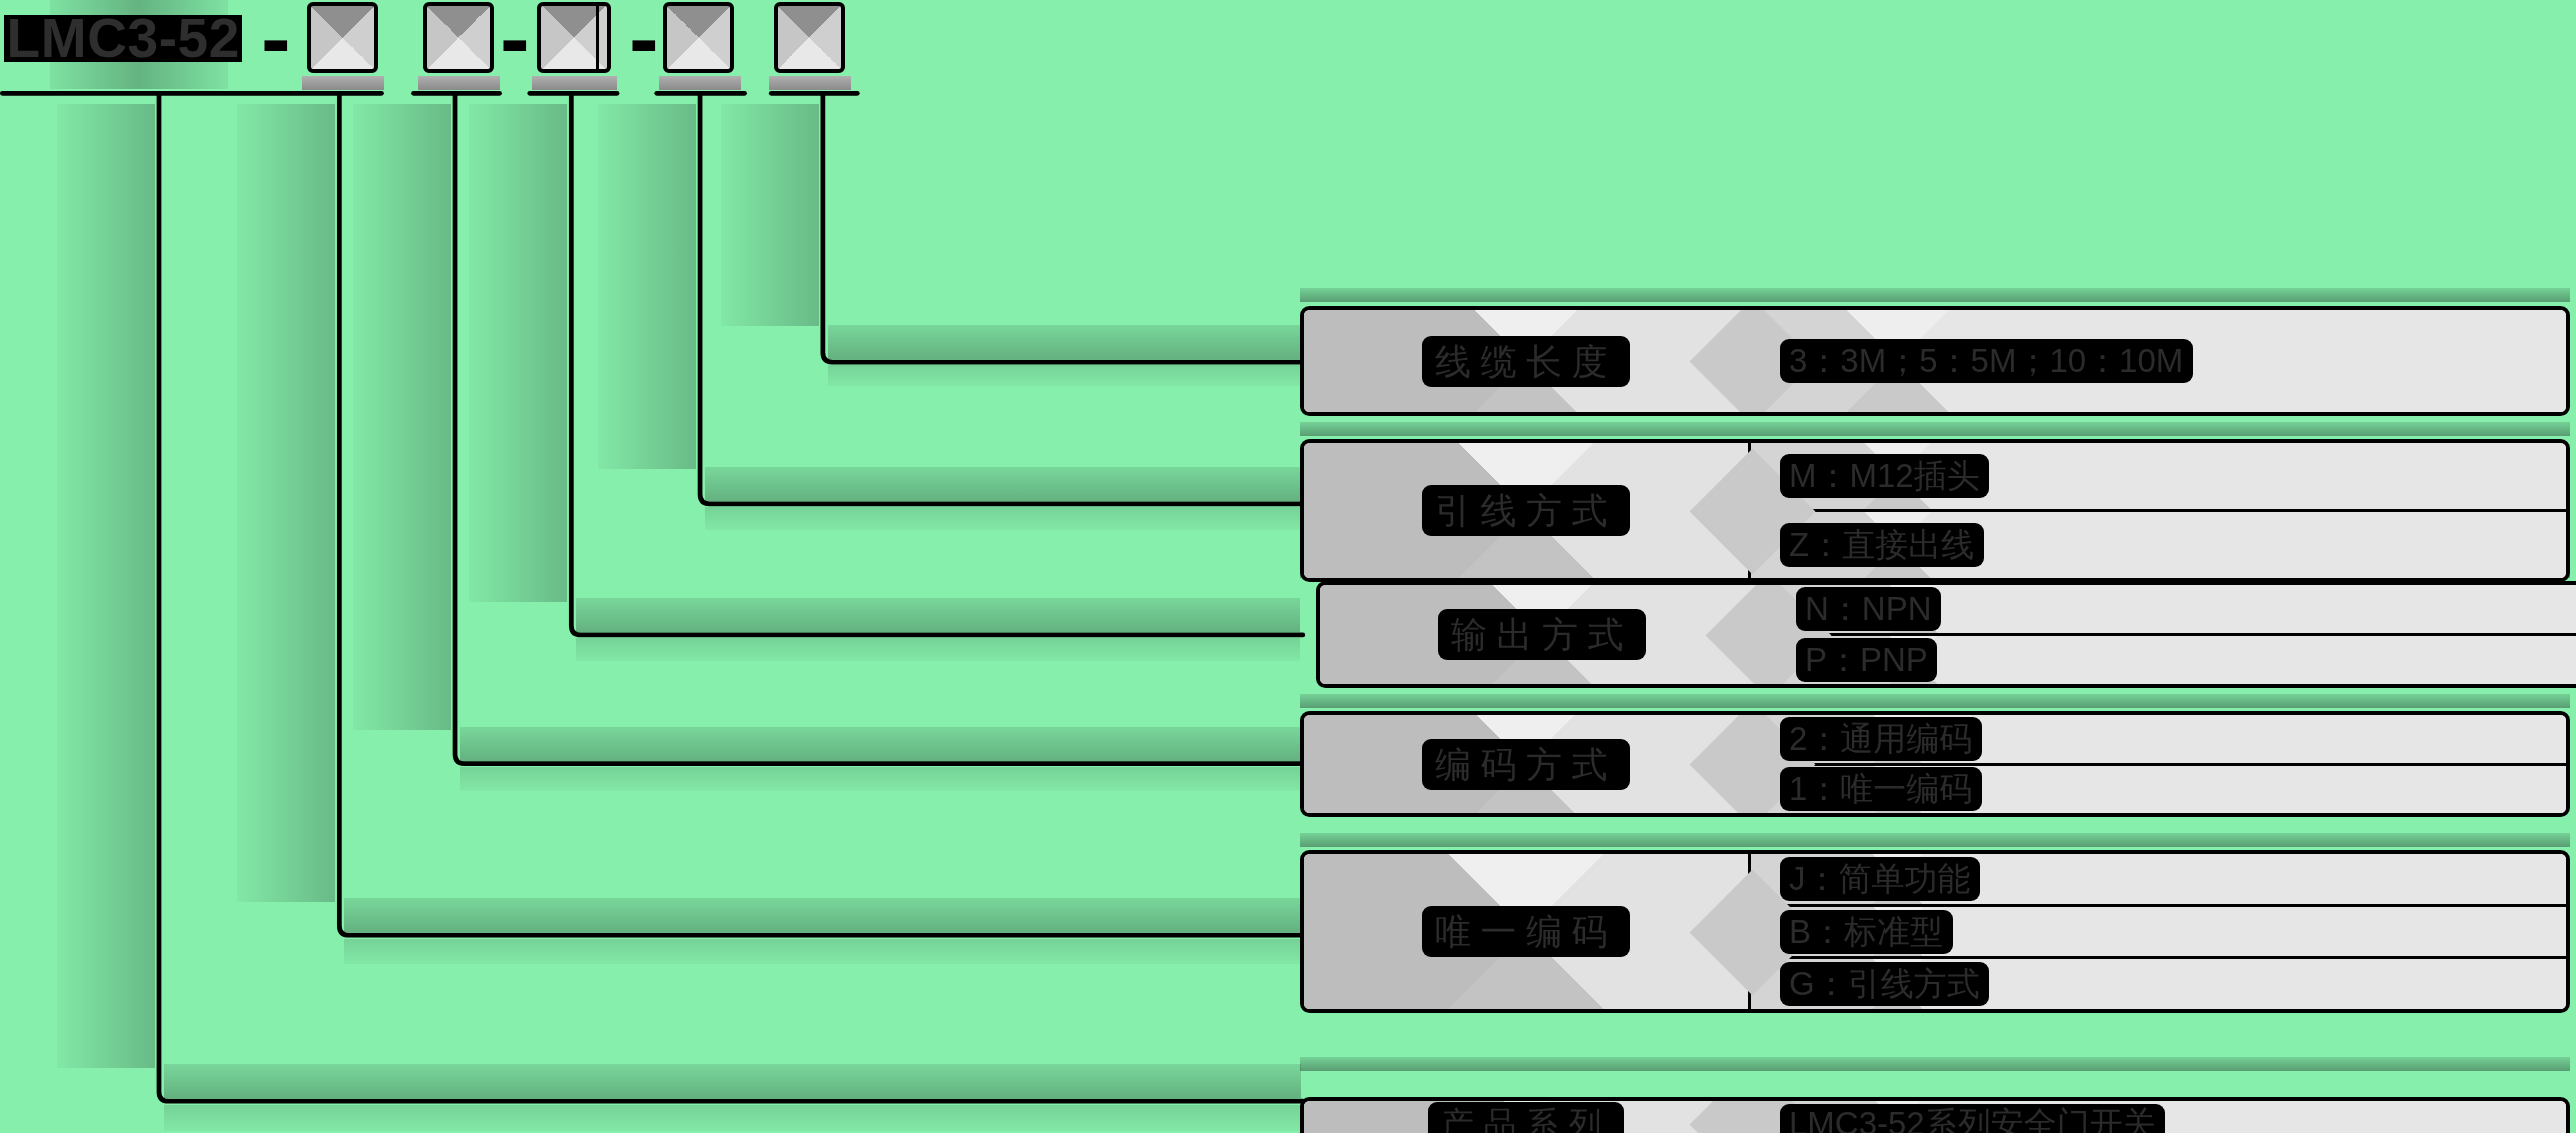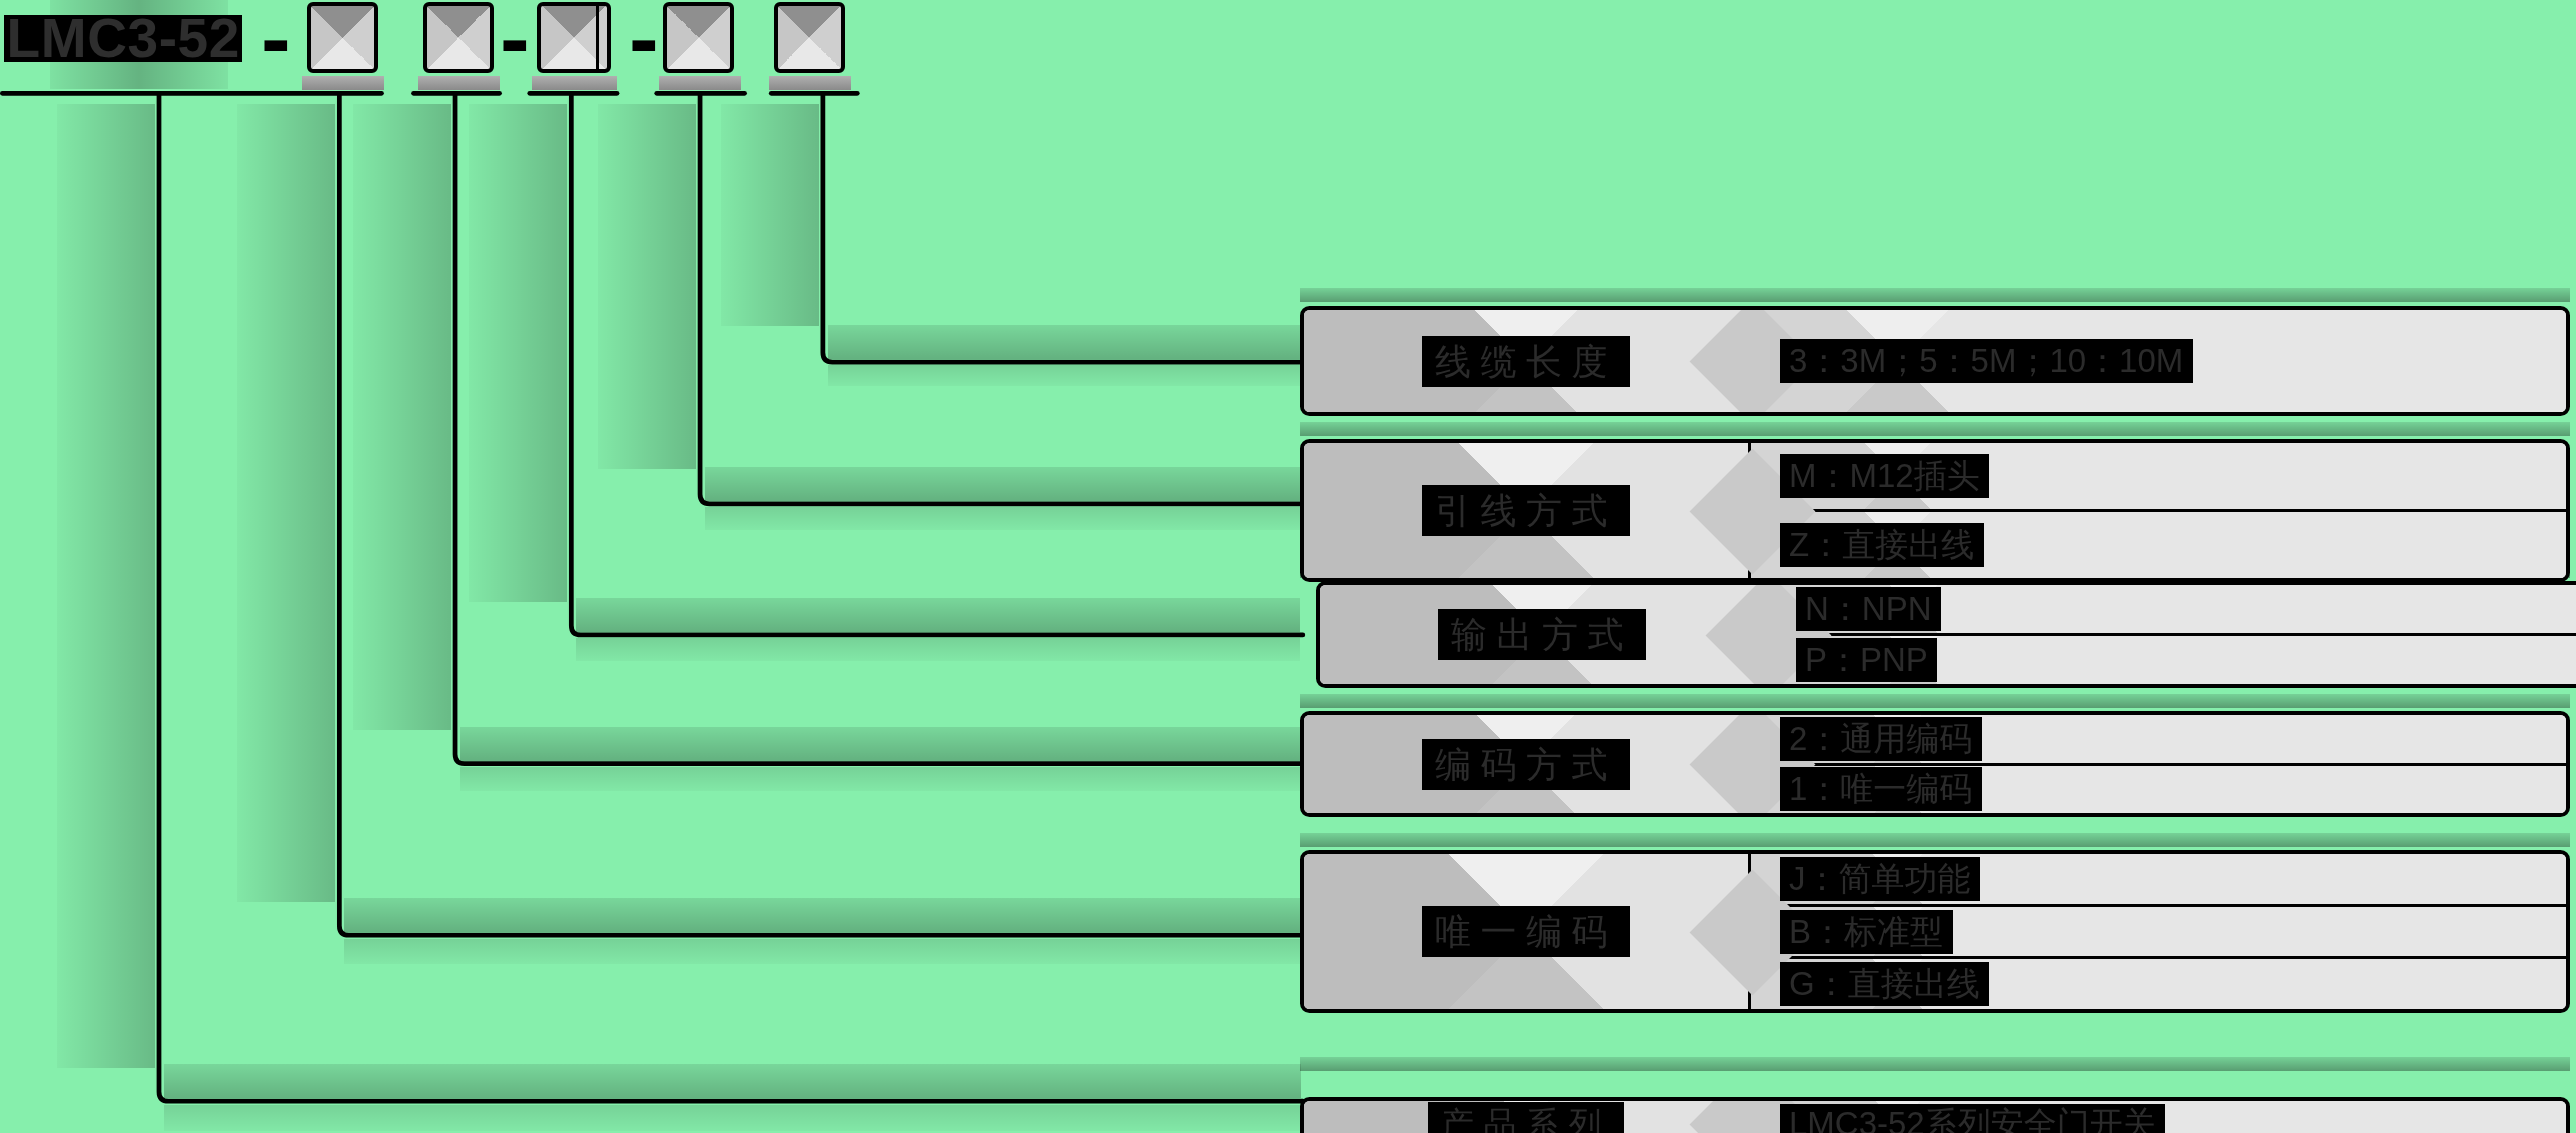--- a/index.html
+++ b/index.html
@@ -68,21 +68,21 @@
       #e6e6e6 0deg 90deg, #c9c9c9 90deg 180deg,
       #d4d4d4 180deg 270deg, #eeeeee 270deg 360deg);
   }
   .opt + .opt{border-top:3.6px solid #000;}
   .diamond{
     position:absolute;width:89px;height:89px;background:#c9c9c9;z-index:2;
     left:404px;top:50%;margin-top:-44px;transform:rotate(45deg);
   }
   .chip{
     position:relative;z-index:4;background:#000;color:#2b2b2b;
-    font-size:33px;line-height:44px;padding:0 9.5px;white-space:nowrap;
+    font-size:33px;line-height:44px;padding:0 9.5px;white-space:nowrap;border-radius:9px;
   }
   .label-chip{font-size:36px;line-height:51px;letter-spacing:9.5px;padding:0 13px;}
 </style>
 </head>
 <body>
 
 <div class="canvas">
 
   <div class="art art-title" style="left:50px;top:0;width:178px;height:89px;"></div>
 
@@ -216,21 +216,21 @@
       <span class="chip label-chip">唯一编码</span>
     </div>
     <div class="value-cell">
       <div class="opt">
         <span class="chip">J：简单功能</span>
       </div>
       <div class="opt">
         <span class="chip">B：标准型</span>
       </div>
       <div class="opt">
-        <span class="chip">G：直接出线</span>
+        <span class="chip">G：引线方式</span>
       </div>
     </div>
     <div class="diamond"></div>
   </div>
 
   <div class="row r6">
     <div class="label-cell">
       <span class="chip label-chip" style="font-size:33px;line-height:43px;">产品系列</span>
     </div>
     <div class="value-cell">

